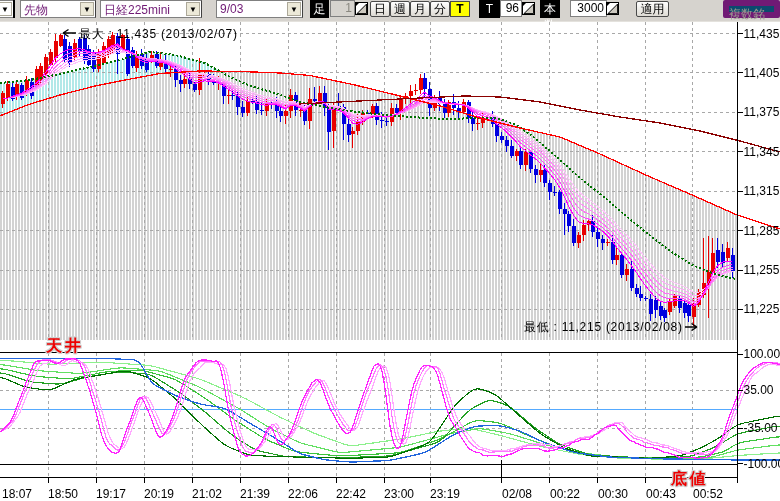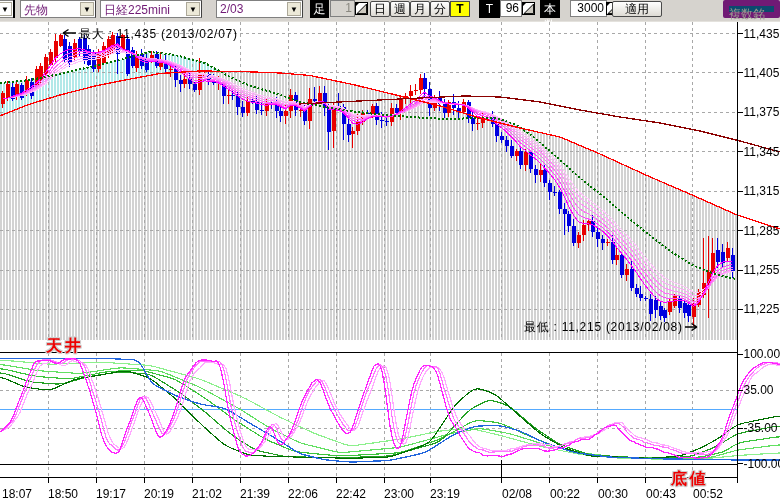--- a/index.html
+++ b/index.html
@@ -21,21 +21,21 @@
 <div style="position:absolute;left:13px;top:0;width:2px;height:18px;background:#000"></div>
 <div class="combo" style="left:20px;width:76px">
       <span class="ctx">先物</span>
       <span class="cbtn">▼</span>
     </div>
 <div class="combo" style="left:100px;width:102px">
       <span class="ctx">日経225mini</span>
       <span class="cbtn">▼</span>
     </div>
 <div class="combo" style="left:216px;width:87px">
-      <span class="ctx">2/03</span>
+      <span class="ctx">9/03</span>
       <span class="cbtn">▼</span>
     </div>
 <div class="btnk" style="left:310px;width:19px">足</div>
 <div class="inp dis" style="left:330px;width:25px">1</div>
     <div class="dial" style="left:355px"><svg width="14" height="14">
         <rect x="0" y="0" width="13" height="13" fill="#000"></rect>
         <rect x="1" y="1" width="11" height="11" fill="#fff"></rect>
         <path d="M11.6,2 L11.6,11.6 L2,11.6 z" fill="#cdc9c0" stroke="#000" stroke-width="1"></path>
         <path d="M1,1 h3 L1,4 z" fill="#000"></path>
       </svg></div>
@@ -53,21 +53,21 @@
         <path d="M1,1 h3 L1,4 z" fill="#000"></path>
       </svg></div>
 <div class="btnk" style="left:540px;width:20px">本数</div>
 <div class="inp" style="left:570px;width:37px">3000</div>
     <div class="dial" style="left:606px"><svg width="14" height="14">
         <rect x="0" y="0" width="13" height="13" fill="#000"></rect>
         <rect x="1" y="1" width="11" height="11" fill="#fff"></rect>
         <path d="M11.6,2 L11.6,11.6 L2,11.6 z" fill="#cdc9c0" stroke="#000" stroke-width="1"></path>
         <path d="M1,1 h3 L1,4 z" fill="#000"></path>
       </svg></div>
-<div class="btn" style="left:612px;width:50px">適用</div>
+<div class="btn" style="left:636px;width:33px">適用</div>
 <div class="btndis" style="left:723px;width:57px">複数銘柄</div>
 </div>
 <svg width="780" height="479" viewBox="0 22 780 479" shape-rendering="crispEdges" style="position:absolute;left:0;top:22px">
 <defs>
 <pattern id="pc" width="3" height="1" patternUnits="userSpaceOnUse">
         <rect width="3" height="1" fill="#ffffff"></rect>
         <rect width="1.7" height="1" fill="#b2e8e8"></rect>
       </pattern>
 <pattern id="pg" width="3" height="1" patternUnits="userSpaceOnUse">
         <rect width="3" height="1" fill="#ffffff"></rect>

